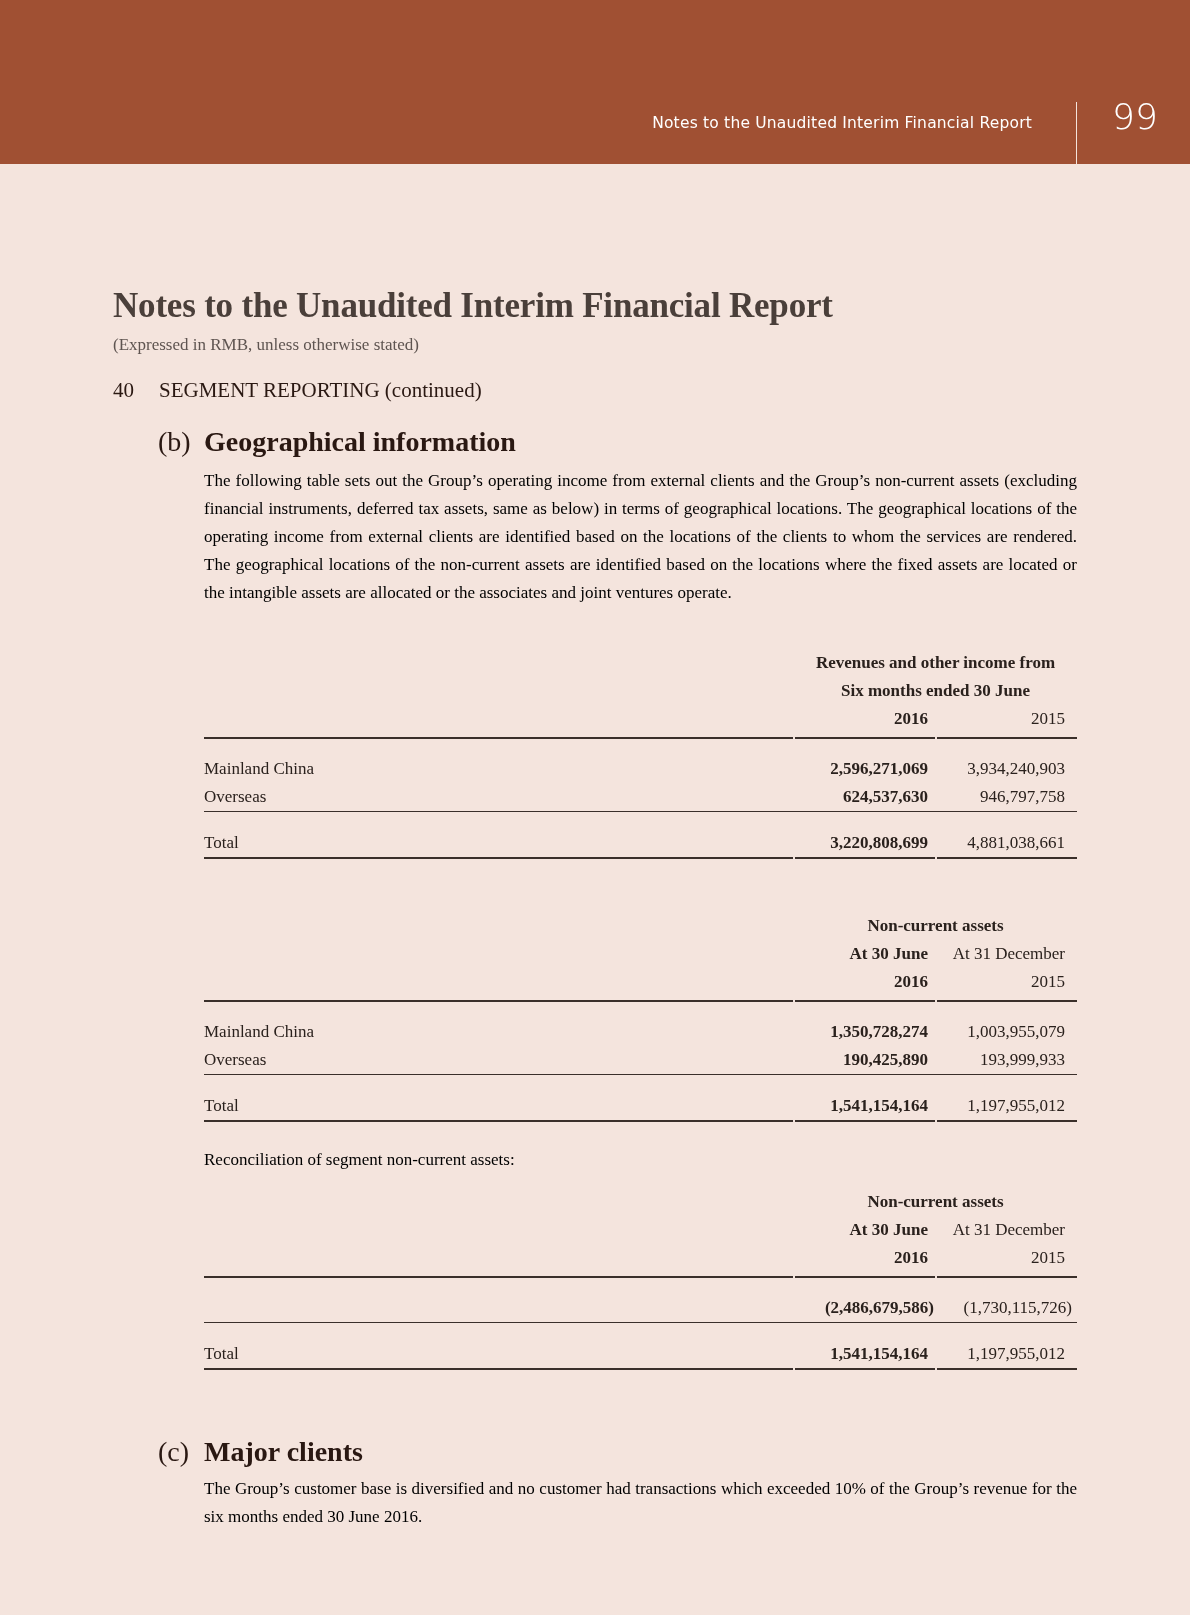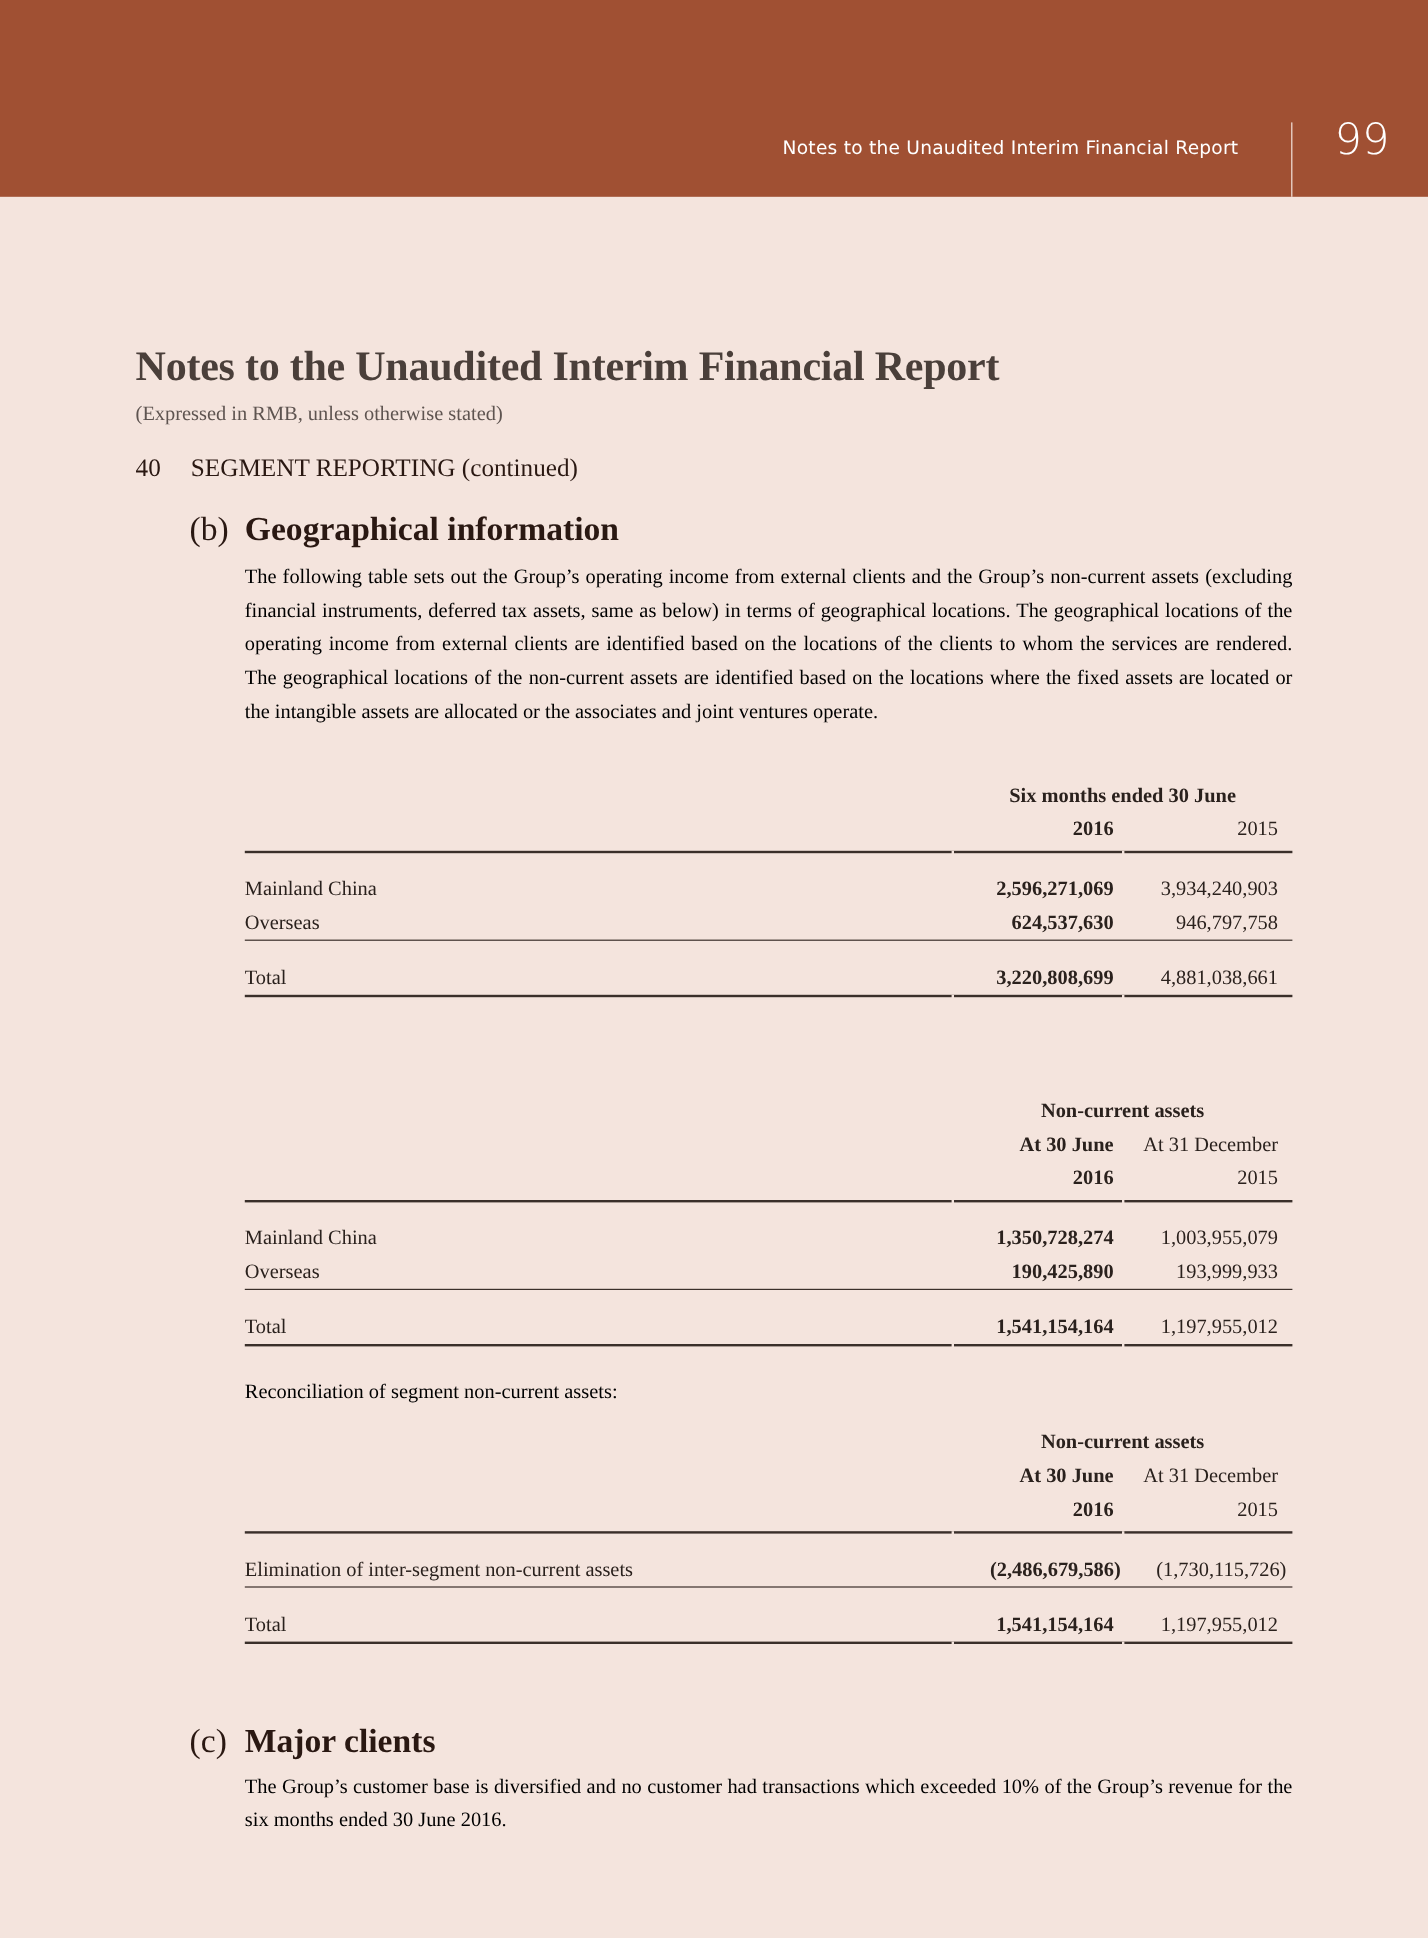--- a/index.html
+++ b/index.html
@@ -168,20 +168,23 @@
   <span class="num">40</span><span>SEGMENT REPORTING (continued)</span>
 </div>
 
 <div class="sub-heading" style="top:426px;">
   <span class="letter">(b)</span><span>Geographical information</span>
 </div>
 <div class="para" style="top:467px;">The following table sets out the Group’s operating income from external clients and the Group’s non-current assets (excluding financial instruments, deferred tax assets, same as below) in terms of geographical locations. The geographical locations of the operating income from external clients are identified based on the locations of the clients to whom the services are rendered. The geographical locations of the non-current assets are identified based on the locations where the fixed assets are located or the intangible assets are allocated or the associates and joint ventures operate.</div>
 
 <div class="fin-table" style="top:649px;">
   <div class="hdr-line">
+    <span class="span-center">Revenues and other income from</span>
+  </div>
+  <div class="hdr-line">
     <span class="span-center">Six months ended 30 June</span>
   </div>
   <div class="hdr-line">
     <span class="col1">2016</span>
     <span class="col2 plain">2015</span>
   </div>
   <div class="rule" style="margin-top:4px;">
       <span class="gap" style="left:589px;"></span>
       <span class="gap" style="left:731px;"></span>
     </div>
@@ -262,21 +265,20 @@
   <div class="hdr-line">
     <span class="col1">2016</span>
     <span class="col2 plain">2015</span>
   </div>
   <div class="rule" style="margin-top:4px;">
       <span class="gap" style="left:589px;"></span>
       <span class="gap" style="left:731px;"></span>
     </div>
   <div class="spacer-s"></div>
   <div class="row paren-neg">
-    <span class="label">Elimination of inter-segment non-current assets</span>
     <span class="col1">(2,486,679,586)</span>
     <span class="col2">(1,730,115,726)</span>
   </div>
   <div class="rule thin"></div>
   <div class="spacer-m"></div>
   <div class="row">
     <span class="label">Total</span>
     <span class="col1">1,541,154,164</span>
     <span class="col2">1,197,955,012</span>
   </div>

